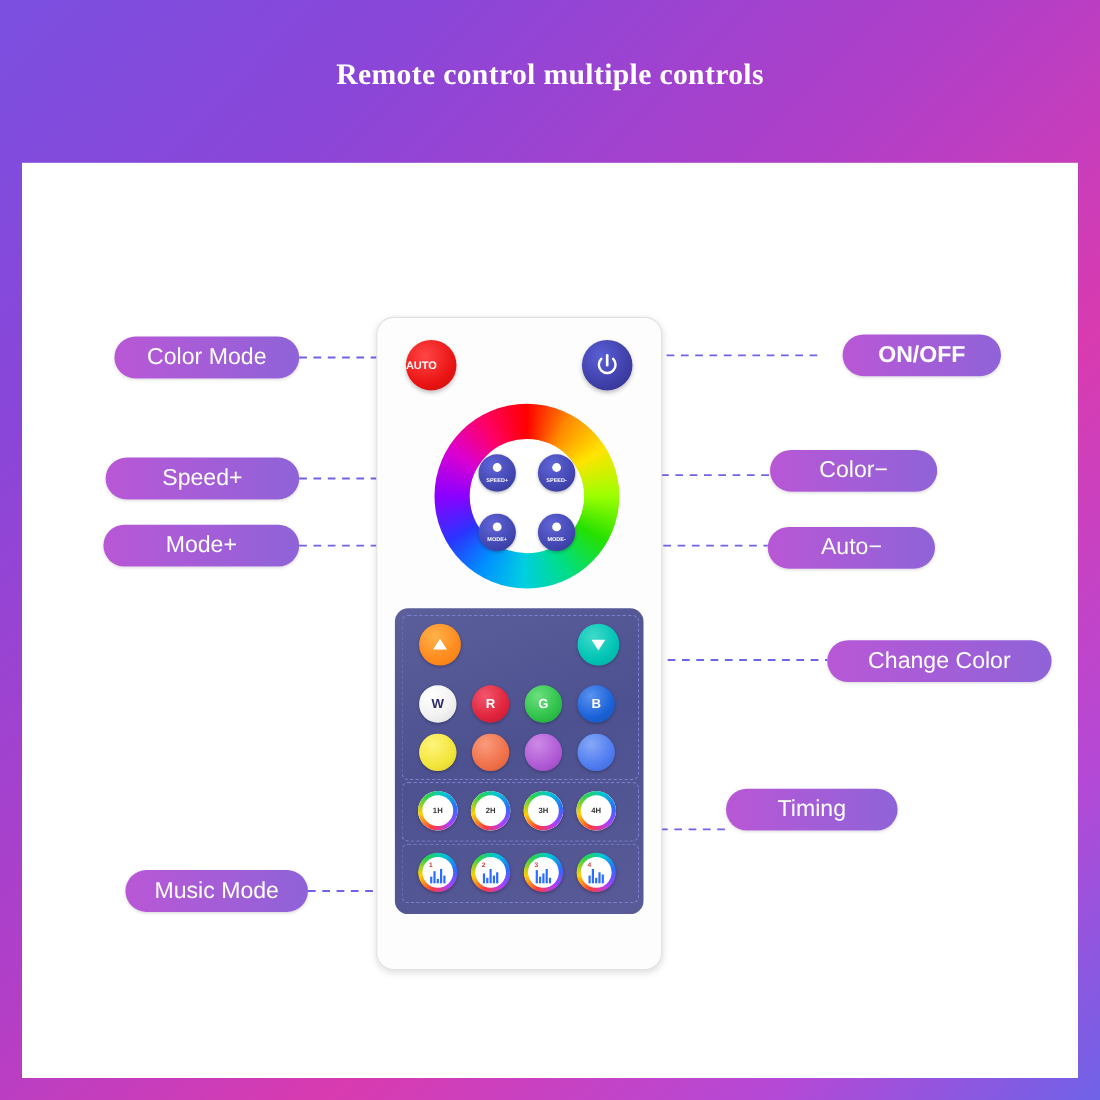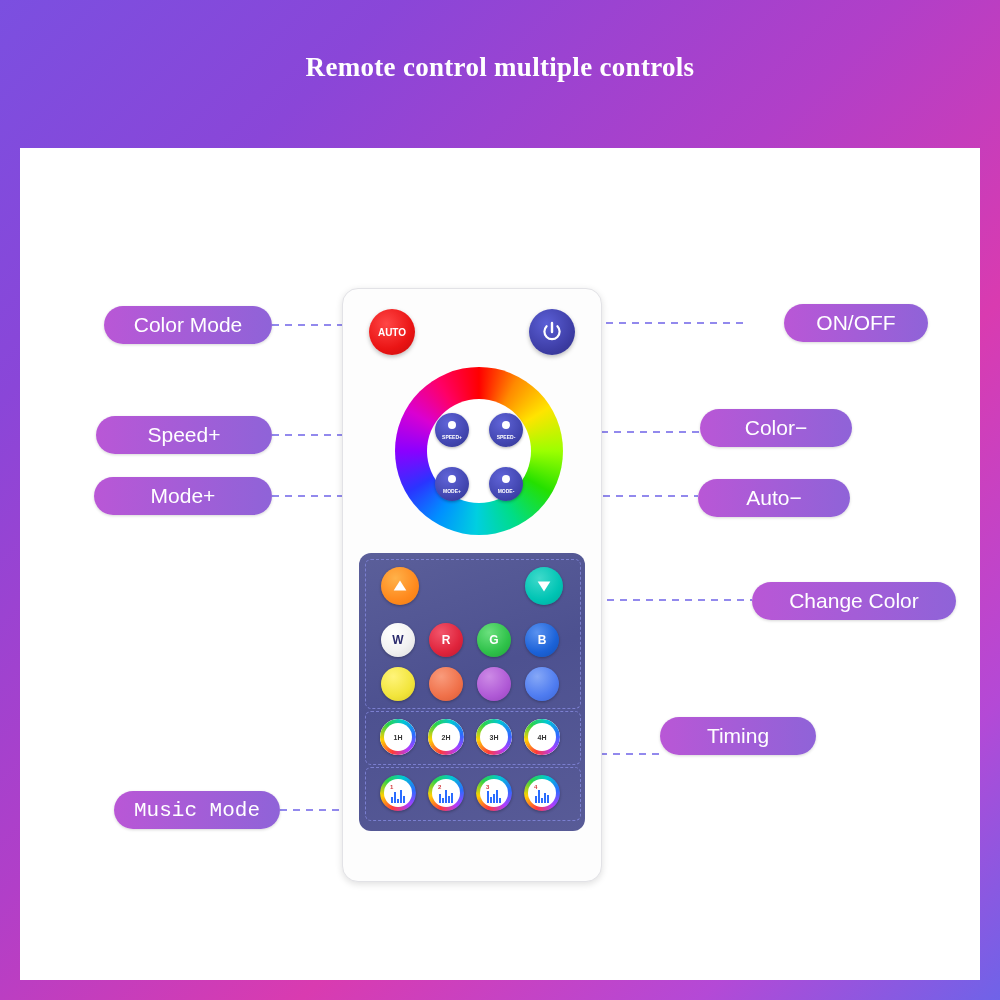--- a/index.html
+++ b/index.html
@@ -24,21 +24,21 @@
   
   #remote{
     position:absolute;left:342px;top:288px;width:258px;height:592px;
     background:#fdfdfd;border:1px solid #e2e2e6;border-radius:16px;
     box-shadow:0 2px 7px rgba(0,0,0,0.13);
   }
   
   #auto-btn{
     position:absolute;left:26px;top:20px;width:46px;height:46px;border-radius:50%;
     background:radial-gradient(circle at 38% 32%, #ff4646 0%, #ea1414 60%, #c40d0d 100%);
-    color:#fff;font-size:10px;font-weight:bold;display:flex;align-items:center;justify-content:center;
+    color:#fff;font-size:10px;font-weight:bold;display:flex;align-items:center;justify-content:flex-start;
     box-shadow:0 2px 4px rgba(0,0,0,0.25);
   }
   
   #power-btn{
     position:absolute;left:186px;top:20px;width:46px;height:46px;border-radius:50%;
     background:radial-gradient(circle at 38% 32%, #5b5fd6 0%, #3f3fa8 60%, #2e2e86 100%);
     display:flex;align-items:center;justify-content:center;
     box-shadow:0 2px 4px rgba(0,0,0,0.25);
   }
   
@@ -303,19 +303,19 @@
         </span>
       </div>
     </div>
 
   </div>
 </div>
 
 <div class="label" style="left:104px;top:306px;width:168px;">Color Mode</div>
 <div class="label" style="left:96px;top:416px;width:176px;">Speed+</div>
 <div class="label" style="left:94px;top:477px;width:178px;">Mode+</div>
-<div class="label" style="left:114px;top:791px;width:166px;font-family:Liberation Mono, monospace;">Music Mode</div>
-
-<div class="label" style="left:784px;top:304px;width:144px;">ON/OFF</div>
+<div class="label" style="left:114px;top:791px;width:166px;">Music Mode</div>
+
+<div class="label" style="left:766px;top:304px;width:144px;font-weight:bold;">ON/OFF</div>
 <div class="label" style="left:700px;top:409px;width:152px;">Color−</div>
 <div class="label" style="left:698px;top:479px;width:152px;">Auto−</div>
 <div class="label" style="left:752px;top:582px;width:204px;">Change Color</div>
 <div class="label" style="left:660px;top:717px;width:156px;">Timing</div>
 
 </body></html>

